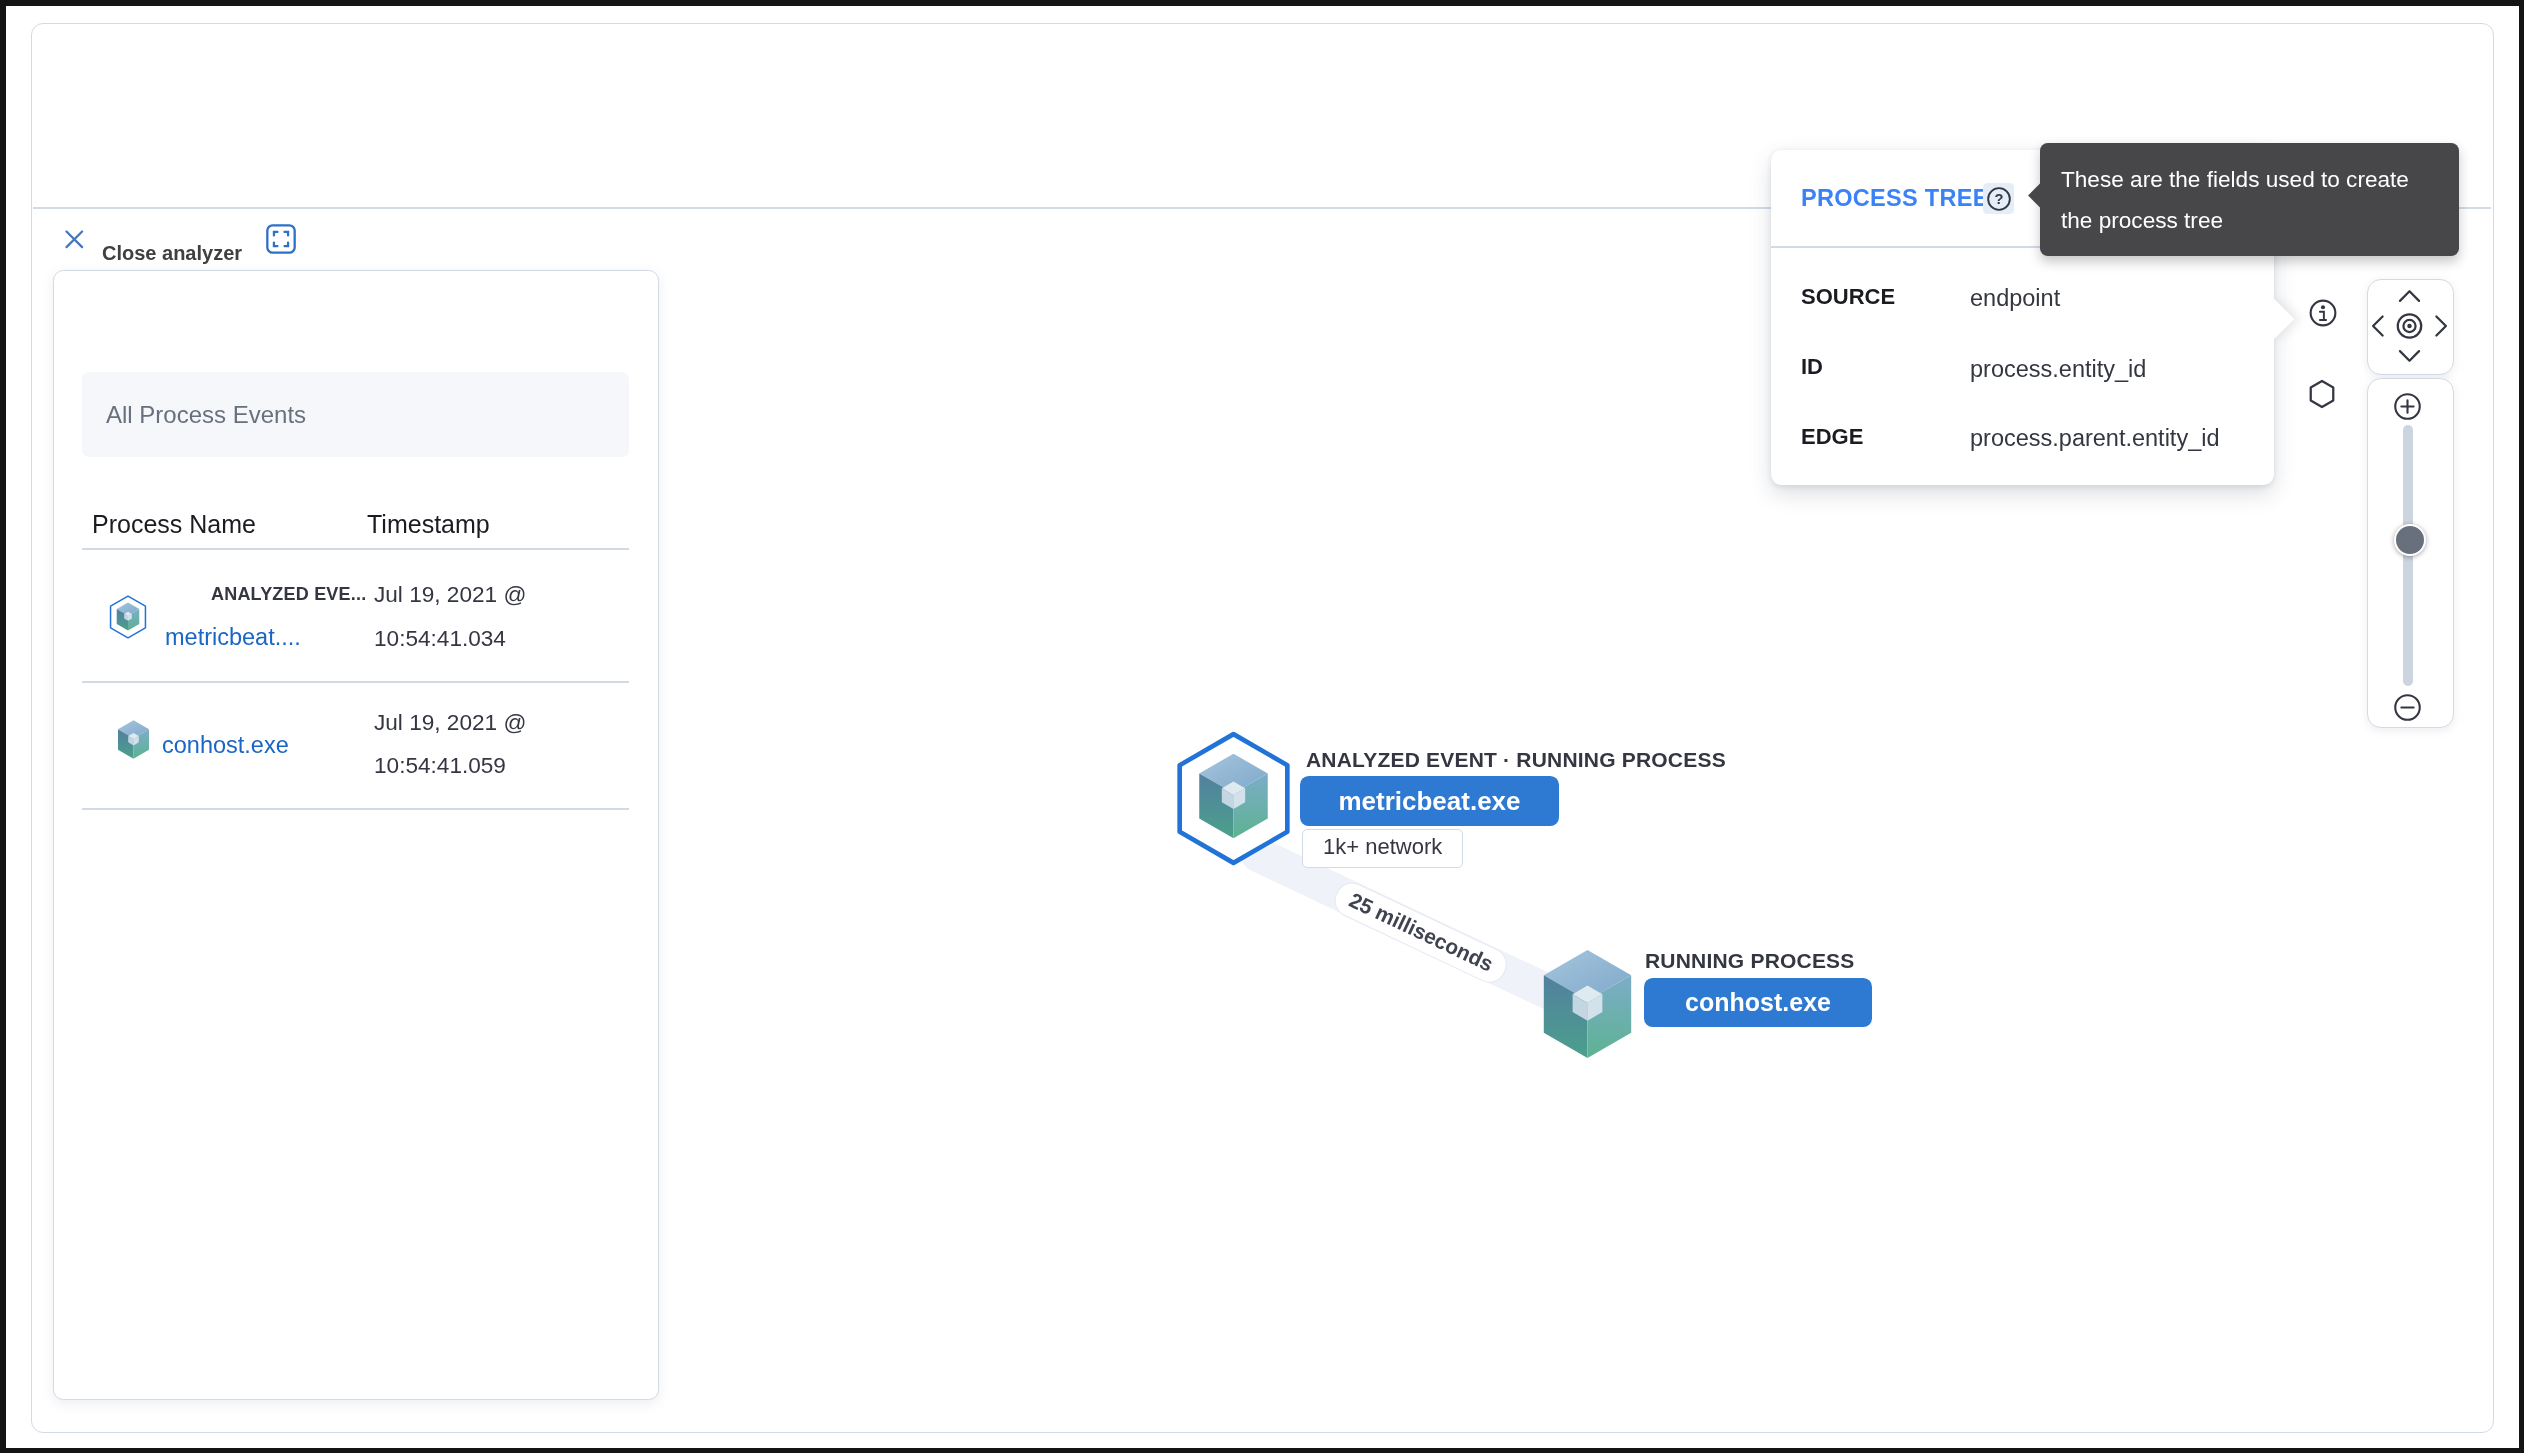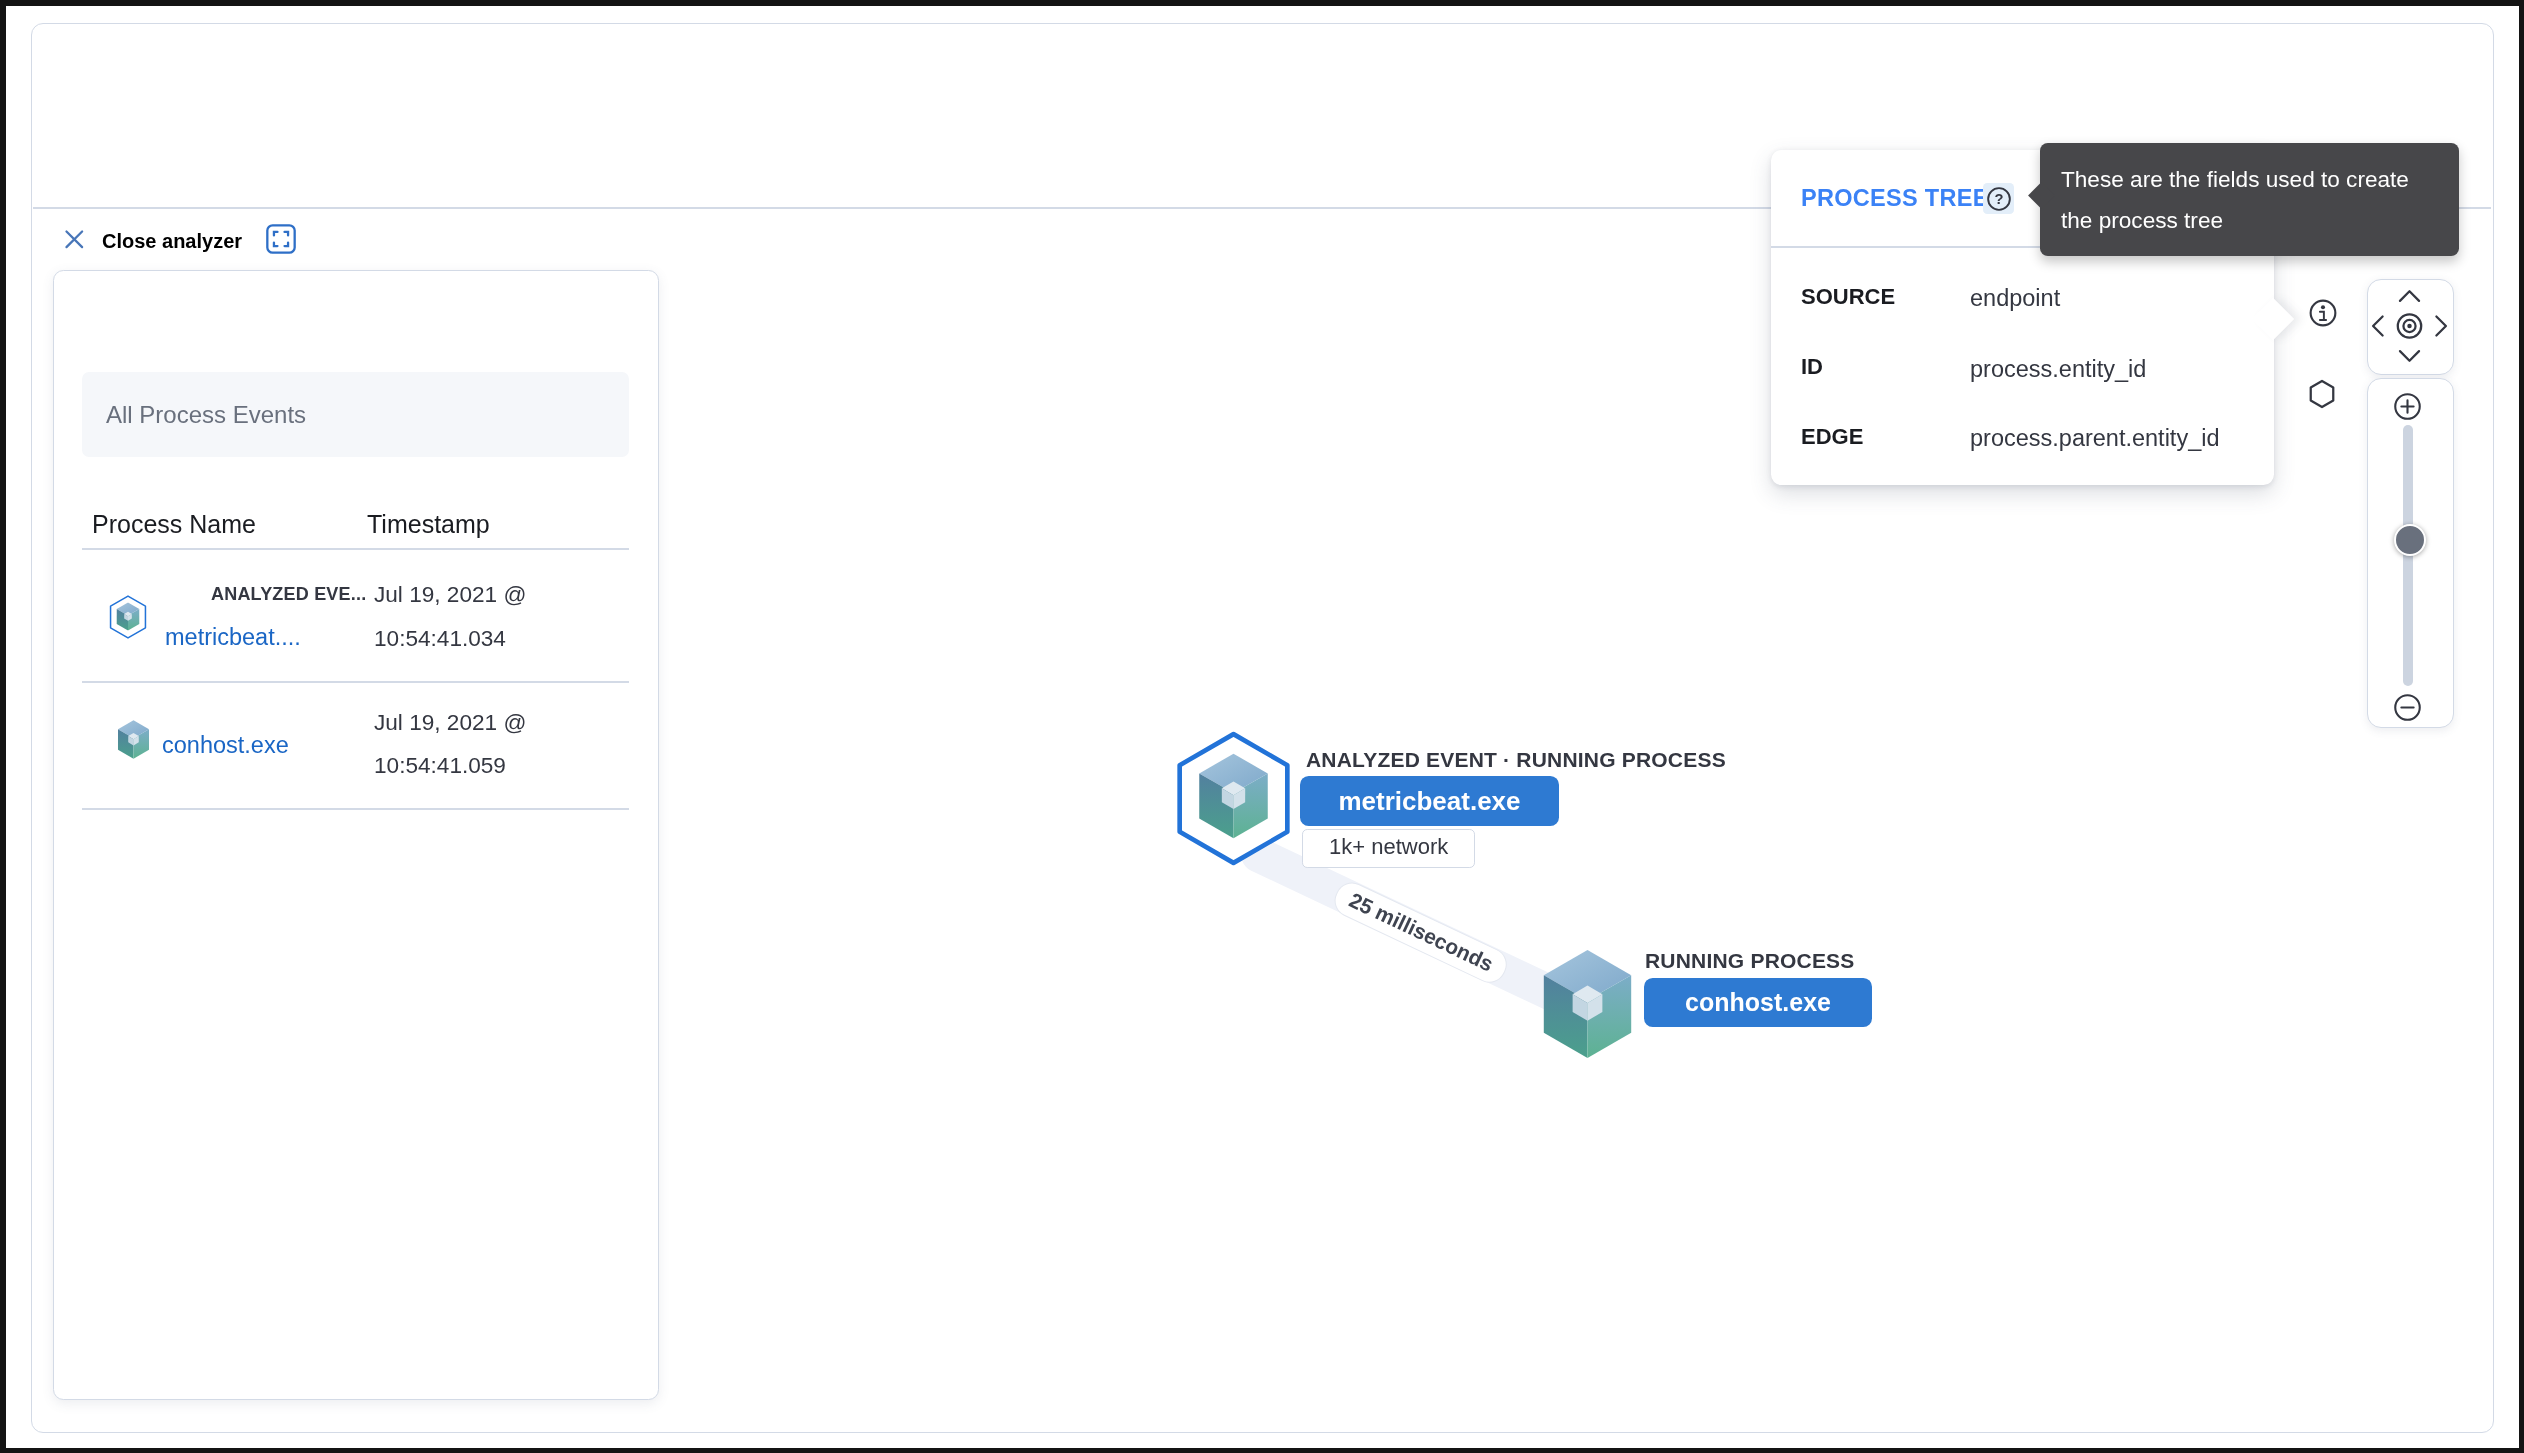--- a/index.html
+++ b/index.html
@@ -5,36 +5,36 @@
   html,body{margin:0;padding:0;background:#ffffff;}
   body{position:relative;width:2525px;height:1454px;overflow:hidden;
        font-family:"Liberation Sans","DejaVu Sans",sans-serif;color:#343741;}
   .abs{position:absolute;}
   
   .frame{position:absolute;inset:0;border:6px solid #141414;pointer-events:none;z-index:100;}
   
   .outer-panel{left:31px;top:22.6px;width:2461px;height:1408px;border:1.7px solid #d3dae6;border-radius:12px;background:#fff;}
   .top-divider{left:33px;top:207px;width:2458px;height:1.7px;background:#d3dae6;}
   
-  .close-row-label{left:102px;top:229px;font-size:20px;font-weight:600;color:#000000;line-height:24px;cursor:pointer;text-align:right;}
+  .close-row-label{left:102px;top:241px;font-size:20px;font-weight:600;color:#404040;line-height:24px;cursor:pointer;text-align:right;}
   
   .list-panel{left:53px;top:270px;width:604px;height:1128px;background:#fff;border:1.7px solid #d3dae6;border-radius:10.4px;box-shadow:0 3.5px 12px rgba(79,92,113,.10);}
   .list-title-box{left:82px;top:372px;width:547px;height:85px;background:#f5f7fa;border-radius:7px;}
   .list-title{left:106px;top:402px;font-size:24px;color:#69707d;line-height:26px;}
   .col-header{top:509px;font-size:25px;font-weight:400;color:#1a1c21;line-height:30px;}
   .hline{height:1.7px;background:#d3dae6;}
   .evt-label{left:165px;top:584px;font-size:18px;font-weight:700;color:#343741;letter-spacing:0.2px;margin-left:46px;}
   .row-link{font-size:23.5px;font-weight:500;color:#1a66c5;cursor:pointer;}
   .ts{font-size:22.6px;color:#343741;line-height:26px;}
   
   .edge-band{left:1243px;top:830px;width:383px;height:35px;border-radius:17.4px;background:#eff2f9;transform:rotate(25.3deg);transform-origin:left center;}
   .edge-pill{position:absolute;left:104px;top:0.9px;height:33px;line-height:31px;padding:0 14px;background:#fff;border:0.9px solid #e4e8f0;border-radius:16.5px;font-size:21px;font-weight:600;color:#3f4450;white-space:nowrap;}
   .node-label{font-size:21px;font-weight:700;color:#343741;letter-spacing:0.2px;white-space:nowrap;}
   .node-btn{border:none;border-radius:8.7px;background:#2e7ad2;color:#fff;font-weight:700;font-family:inherit;cursor:pointer;text-align:center;}
-  .badge{left:1302px;top:829px;height:37px;line-height:33px;padding:0 26px;background:#fff;border:1.7px solid #d3dae6;border-radius:5.2px;font-size:22px;color:#343741;cursor:pointer;}
+  .badge{left:1302px;top:829px;height:37px;line-height:33px;padding:0 20px;background:#fff;border:1.7px solid #d3dae6;border-radius:5.2px;font-size:22px;color:#343741;cursor:pointer;}
   
   .popover{left:1771px;top:150px;width:503px;height:335px;background:#fff;border-radius:10.4px;box-shadow:0 8.7px 21px rgba(65,78,101,.18),0 1.7px 5.2px rgba(65,78,101,.12);z-index:30;}
   .pop-arrow{left:2258px;top:304px;width:30px;height:30px;background:#fff;transform:rotate(45deg);box-shadow:5.2px -5.2px 8.7px rgba(65,78,101,.10);z-index:31;}
   .pop-title{left:1801px;top:185px;font-size:23.5px;font-weight:800;color:#3b82f6;letter-spacing:0.3px;line-height:26px;z-index:32;}
   .help-btn{left:1983px;top:183px;width:31px;height:31px;border-radius:4.3px;background:#e3eef9;z-index:32;cursor:pointer;}
   .pop-div{left:1771px;top:246px;width:503px;height:1.7px;background:#d3dae6;z-index:32;}
   .pop-label{left:1801px;font-size:22px;font-weight:700;color:#1a1c21;line-height:28px;z-index:32;}
   .pop-value{left:1926px;font-size:23.5px;color:#343741;line-height:28px;z-index:32;margin-left:44px;}
   
   .tooltip{left:2040px;top:143px;width:377px;padding:15.6px 21px;background:#47474a;border-radius:7.8px;color:#fff;font-size:22.6px;line-height:41px;z-index:50;box-shadow:0 5.2px 12px rgba(0,0,0,.22);}

